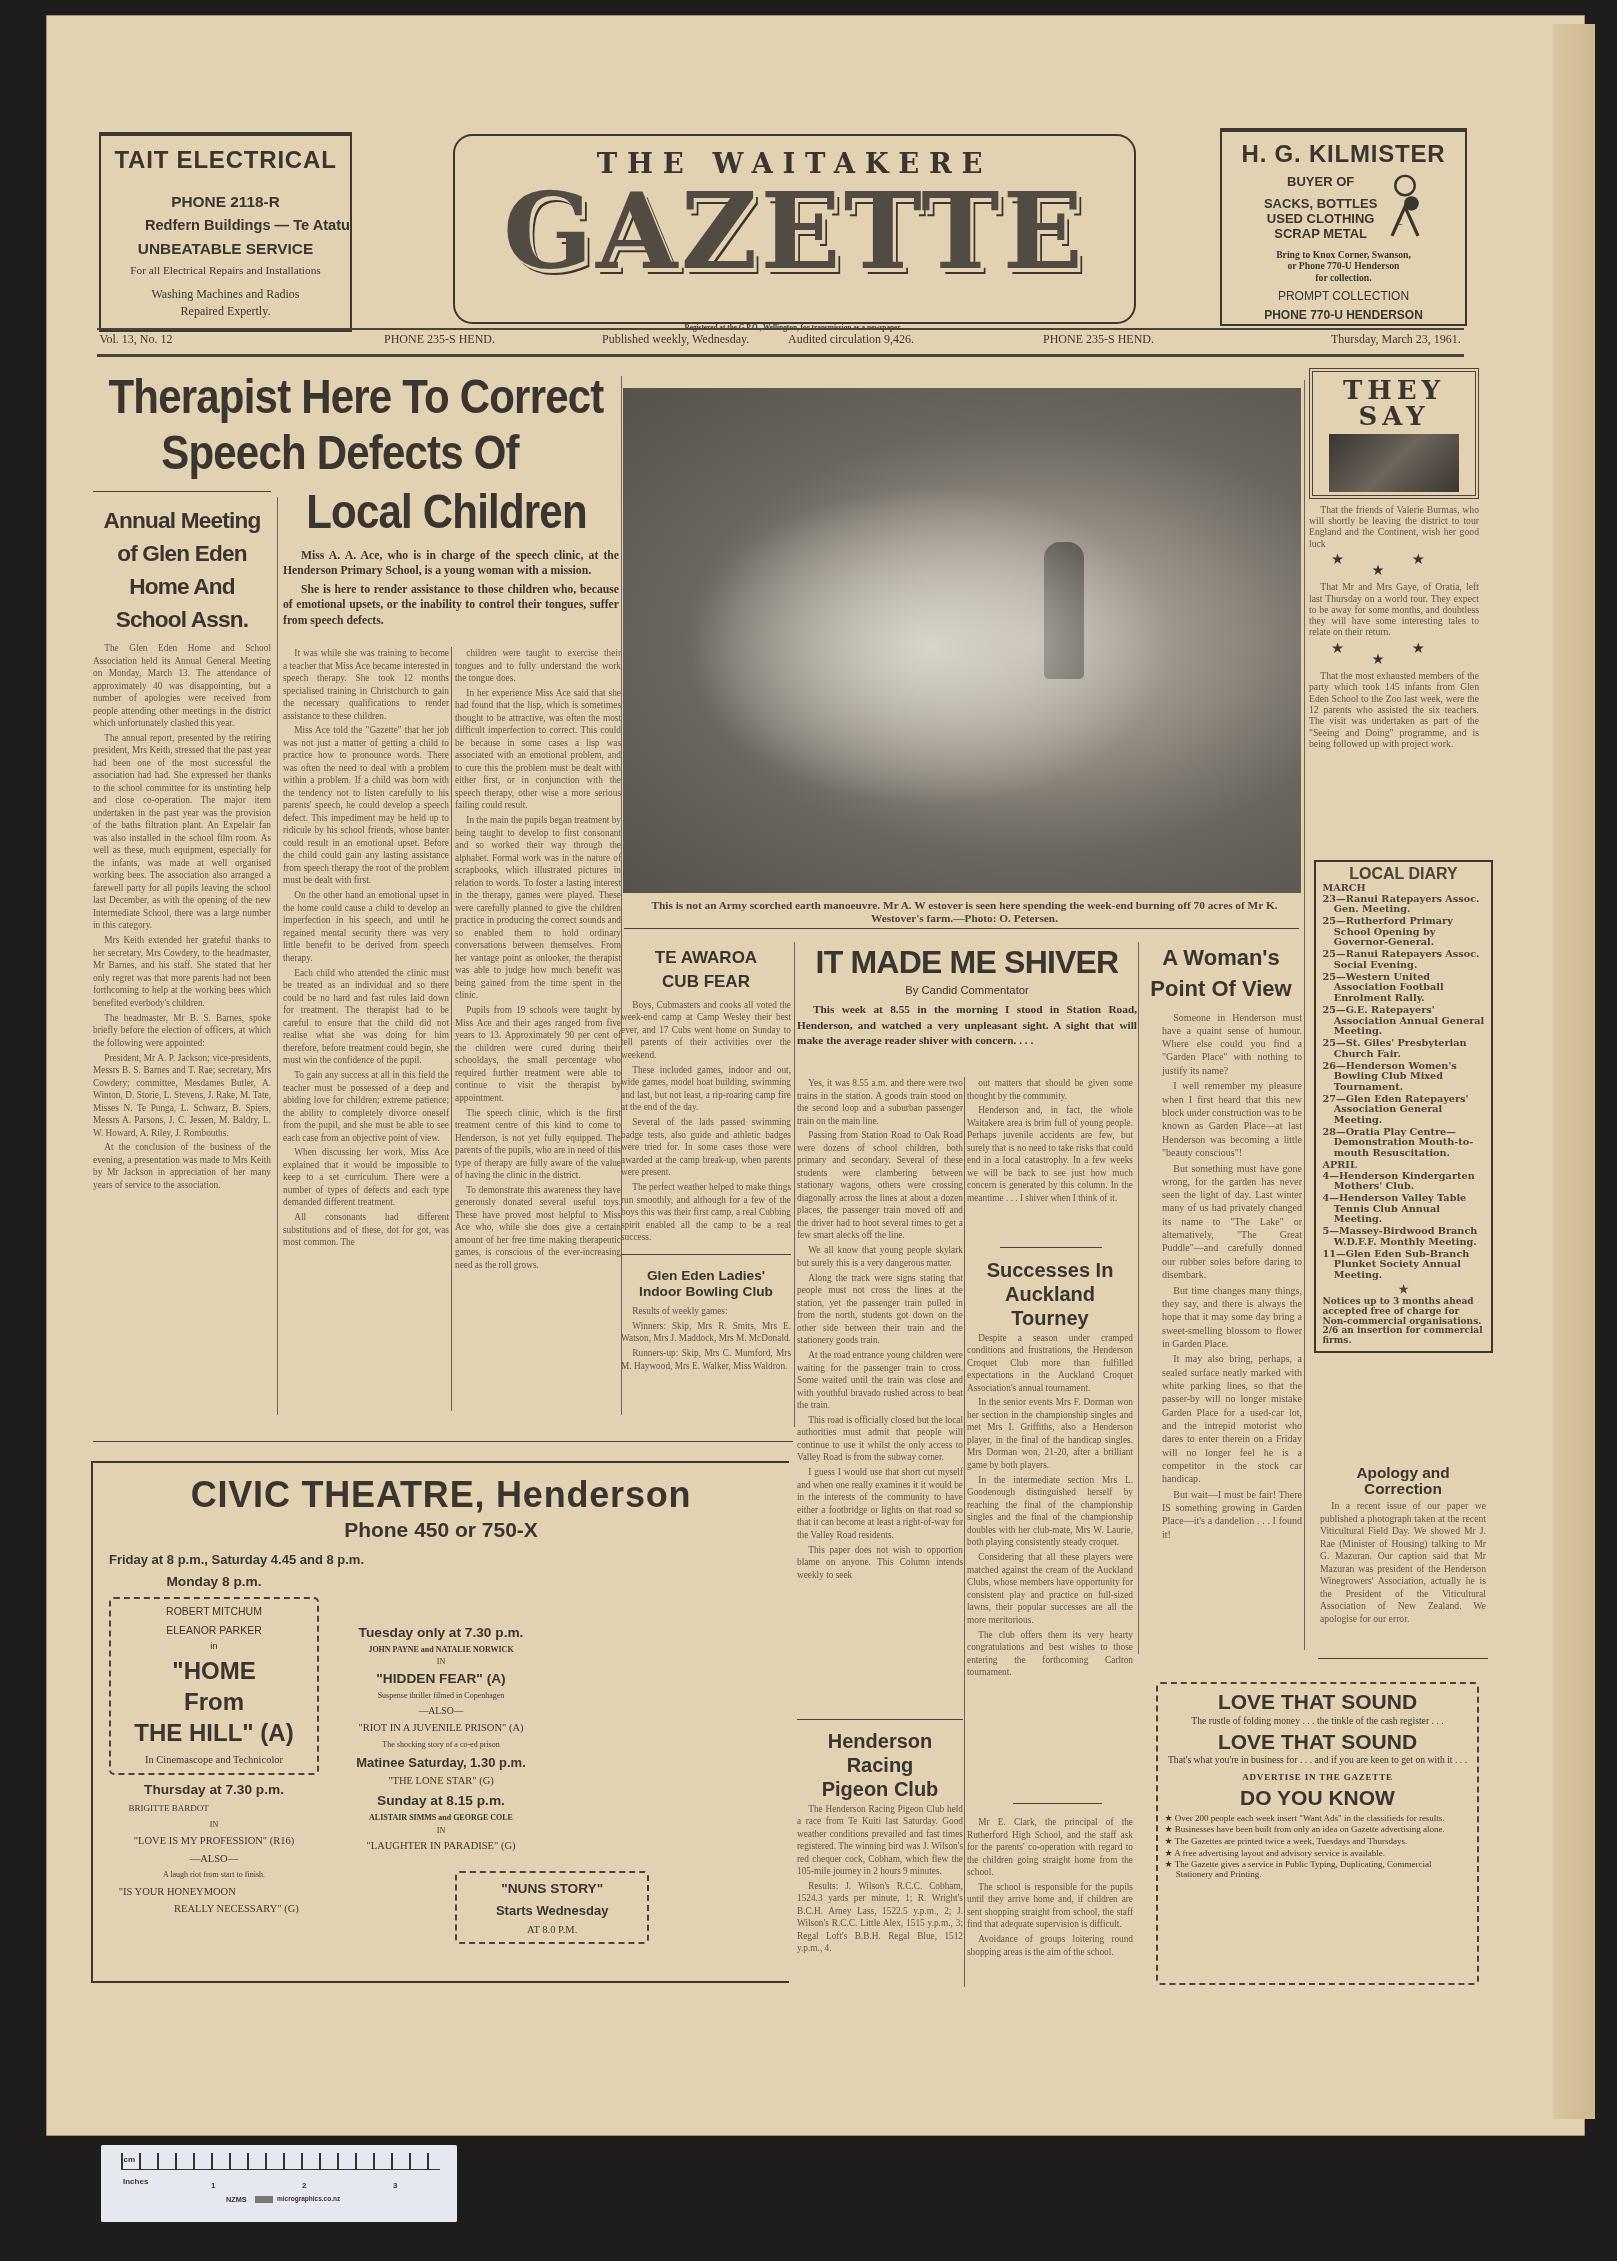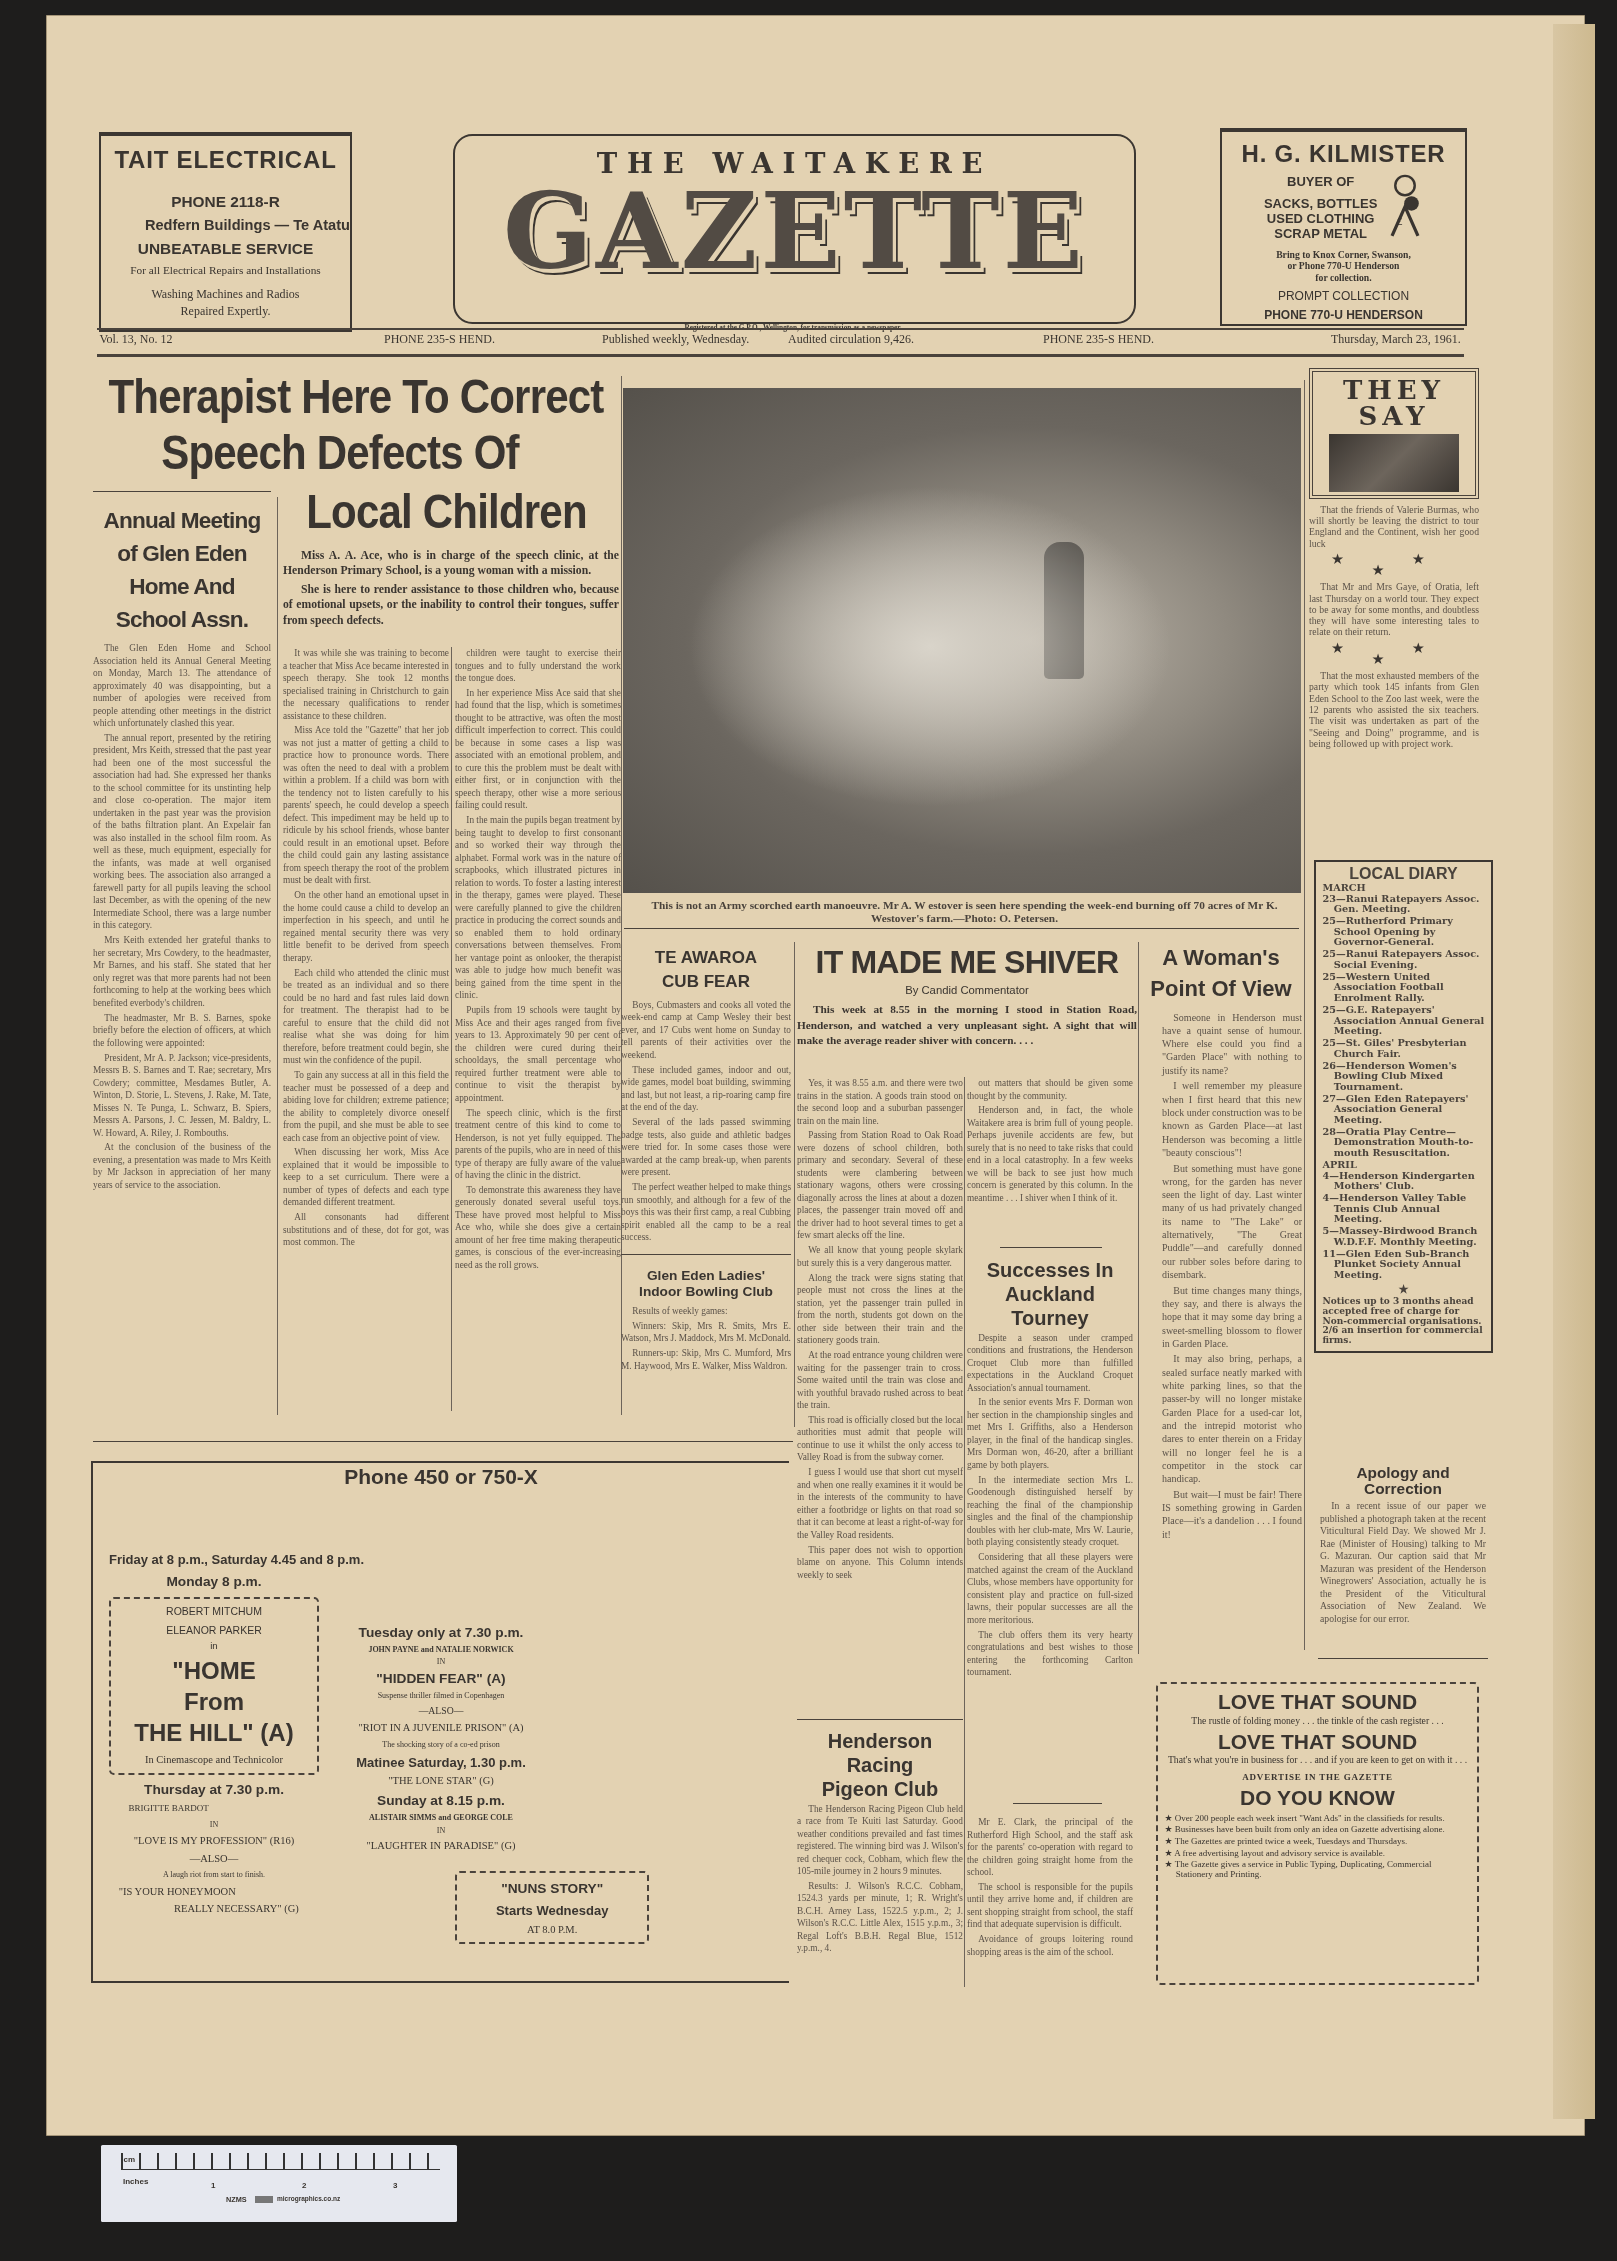--- a/index.html
+++ b/index.html
@@ -222,21 +222,21 @@
   <p>out matters that should be given some thought by the community.</p>
   <p>Henderson and, in fact, the whole Waitakere area is brim full of young people. Perhaps juvenile accidents are few, but surely that is no need to take risks that could end in a local catastrophy. In a few weeks we will be back to see just how much concern is generated by this column. In the meantime . . . I shiver when I think of it.</p>
 </div>
 <div class="rule" style="left:1000px;top:1247px;width:102px;height:0.8px;"></div>
 
 <div class="abs" style="left:967px;top:1258px;width:166px;">
   <div class="c cond" style="font-size:20px;line-height:24px;">Successes In</div>
   <div class="c cond" style="font-size:20px;line-height:24px;">Auckland Tourney</div>
   <div class="body" style="margin-top:1.6px;font-size:9.3px;line-height:12.5px;">
     <p>Despite a season under cramped conditions and frustrations, the Henderson Croquet Club more than fulfilled expectations in the Auckland Croquet Association's annual tournament.</p>
-    <p>In the senior events Mrs F. Dorman won her section in the championship singles and met Mrs I. Griffiths, also a Henderson player, in the final of the handicap singles. Mrs Dorman won, 46-20, after a brilliant game by both players.</p>
+    <p>In the senior events Mrs F. Dorman won her section in the championship singles and met Mrs I. Griffiths, also a Henderson player, in the final of the handicap singles. Mrs Dorman won, 21-20, after a brilliant game by both players.</p>
     <p>In the intermediate section Mrs L. Goodenough distinguished herself by reaching the final of the championship singles and the final of the championship doubles with her club-mate, Mrs W. Laurie, both playing consistently steady croquet.</p>
     <p>Considering that all these players were matched against the cream of the Auckland Clubs, whose members have opportunity for consistent play and practice on full-sized lawns, their popular successes are all the more meritorious.</p>
     <p>The club offers them its very hearty congratulations and best wishes to those entering the forthcoming Carlton tournament.</p>
   </div>
 </div>
 <div class="rule" style="left:1013px;top:1803px;width:89px;height:0.8px;"></div>
 <div class="abs body" style="left:967px;top:1816px;width:166px;font-size:9.3px;line-height:12.5px;">
   <p>Mr E. Clark, the principal of the Rutherford High School, and the staff ask for the parents' co-operation with regard to the children going straight home from the school.</p>
   <p>The school is responsible for the pupils until they arrive home and, if children are sent shopping straight from school, the staff find that adequate supervision is difficult.</p>
   <p>Avoidance of groups loitering round shopping areas is the aim of the school.</p>
@@ -261,20 +261,21 @@
     <p>But something must have gone wrong, for the garden has never seen the light of day. Last winter many of us had privately changed its name to "The Lake" or alternatively, "The Great Puddle"—and carefully donned our rubber soles before daring to disembark.</p>
     <p>But time changes many things, they say, and there is always the hope that it may some day bring a sweet-smelling blossom to flower in Garden Place.</p>
     <p>It may also bring, perhaps, a sealed surface neatly marked with white parking lines, so that the passer-by will no longer mistake Garden Place for a used-car lot, and the intrepid motorist who dares to enter therein on a Friday will no longer feel he is a competitor in the stock car handicap.</p>
     <p>But wait—I must be fair! There IS something growing in Garden Place—it's a dandelion . . . I found it!</p>
   </div>
 </div>
 <div class="vrule" style="left:1138px;top:942px;height:712px;"></div>
 
 <div class="rule" style="left:93px;top:1441px;width:700px;height:0.8px;"></div>
 <div class="abs" style="left:91px;top:1461px;width:696px;height:518px;border-left:2.4px solid #3c3732;border-top:2.4px solid #3c3732;border-bottom:2.4px solid #3c3732;">
+  <div class="c sans" style="font-size:36px;font-weight:bold;margin-top:11.3px;letter-spacing:0.8px;">CIVIC THEATRE, Henderson</div>
   <div class="c cond" style="font-size:21px;margin-top:1.6px;">Phone 450 or 750-X</div>
 
   <div class="abs" style="left:16px;top:89px;width:210px;">
     <div class="c sans" style="font-size:13px;font-weight:bold;white-space:nowrap;">Friday at 8 p.m., Saturday 4.45 and 8 p.m.</div>
     <div class="c sans" style="font-size:13.7px;font-weight:bold;margin-top:6.5px;">Monday 8 p.m.</div>
     <div class="wavy c" style="margin-top:8px;padding:6.5px 3.2px 8px;">
       <div class="sans" style="font-size:10.5px;">ROBERT MITCHUM</div>
       <div class="sans" style="font-size:10.5px;margin-top:6.5px;">ELEANOR PARKER</div>
       <div class="sans" style="font-size:9.7px;margin-top:4.9px;">in</div>
       <div class="cond" style="font-size:24px;line-height:31px;margin-top:3.2px;">"HOME</div>

